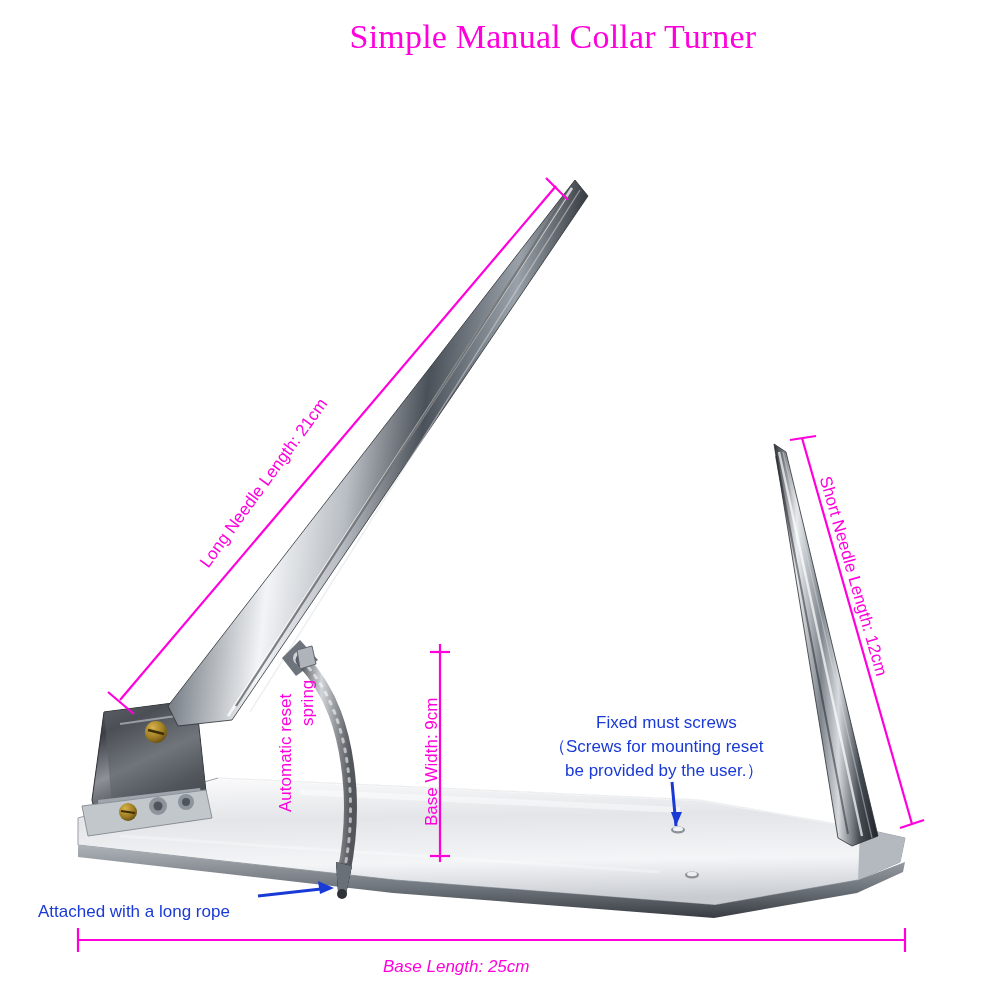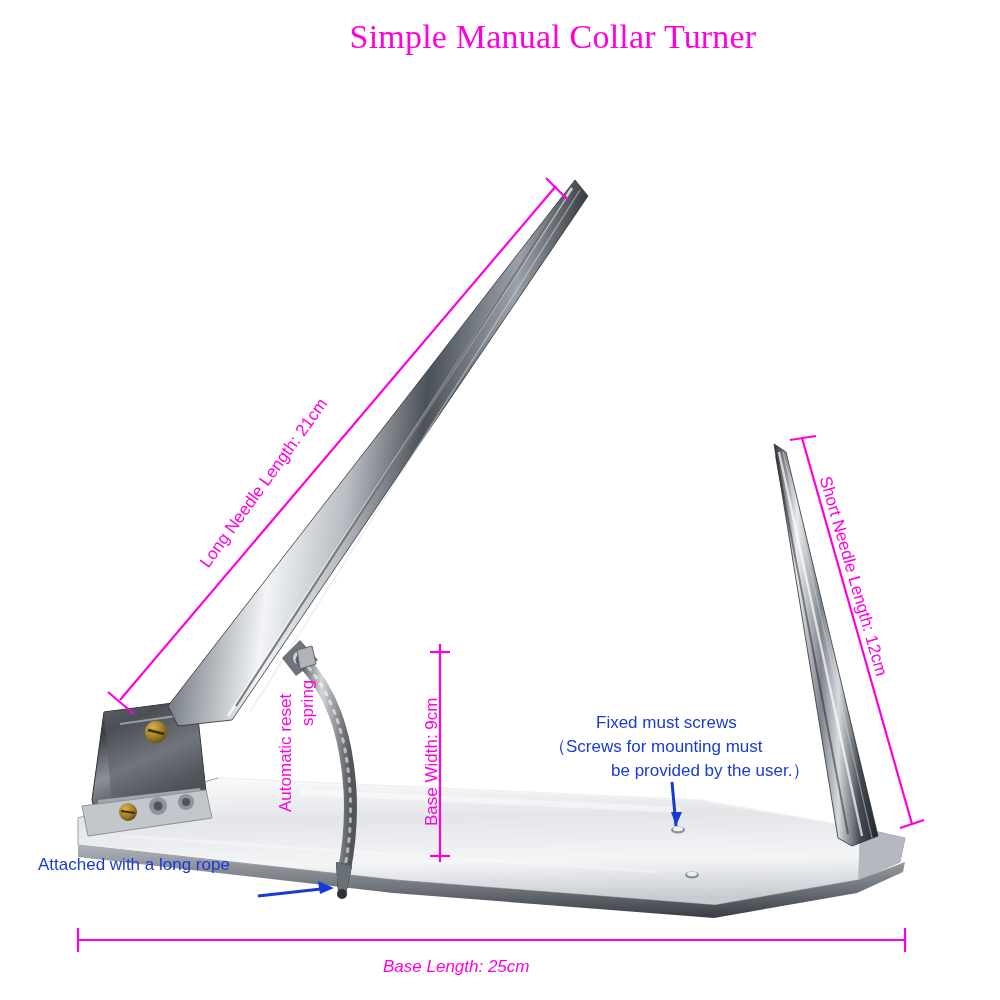--- a/index.html
+++ b/index.html
@@ -188,18 +188,18 @@
   <div class="anno rot-short" style="left:834px; top:474px;">Short Needle Length: 12cm</div>
 
   <div class="anno rot-90" style="left:422px; top:826px;">Base Width: 9cm</div>
 
   <div class="anno" style="left:383px; top:957px;font-style:italic;">Base Length: 25cm</div>
 
   <div class="anno rot-90" style="left:276px; top:812px;">Automatic reset</div>
   <div class="anno rot-90" style="left:298px; top:726px;">spring</div>
 
   <div class="anno blue blk" style="left:596px; top:712px;">Fixed must screws</div>
-  <div class="anno blue blk" style="left:549px; top:736px;">（Screws for mounting must</div>
-  <div class="anno blue blk" style="left:565px; top:760px;margin-left:46px;">be provided by the user.）</div>
-
-  <div class="anno blue" style="left:38px; top:855px;">Attached with a long rope</div>
+  <div class="anno blue blk" style="left:549px; top:736px;">（Screws for mounting reset</div>
+  <div class="anno blue blk" style="left:565px; top:760px;">be provided by the user.）</div>
+
+  <div class="anno blue" style="left:38px; top:902px;">Attached with a long rope</div>
 
 </div>
 
 </body></html>

